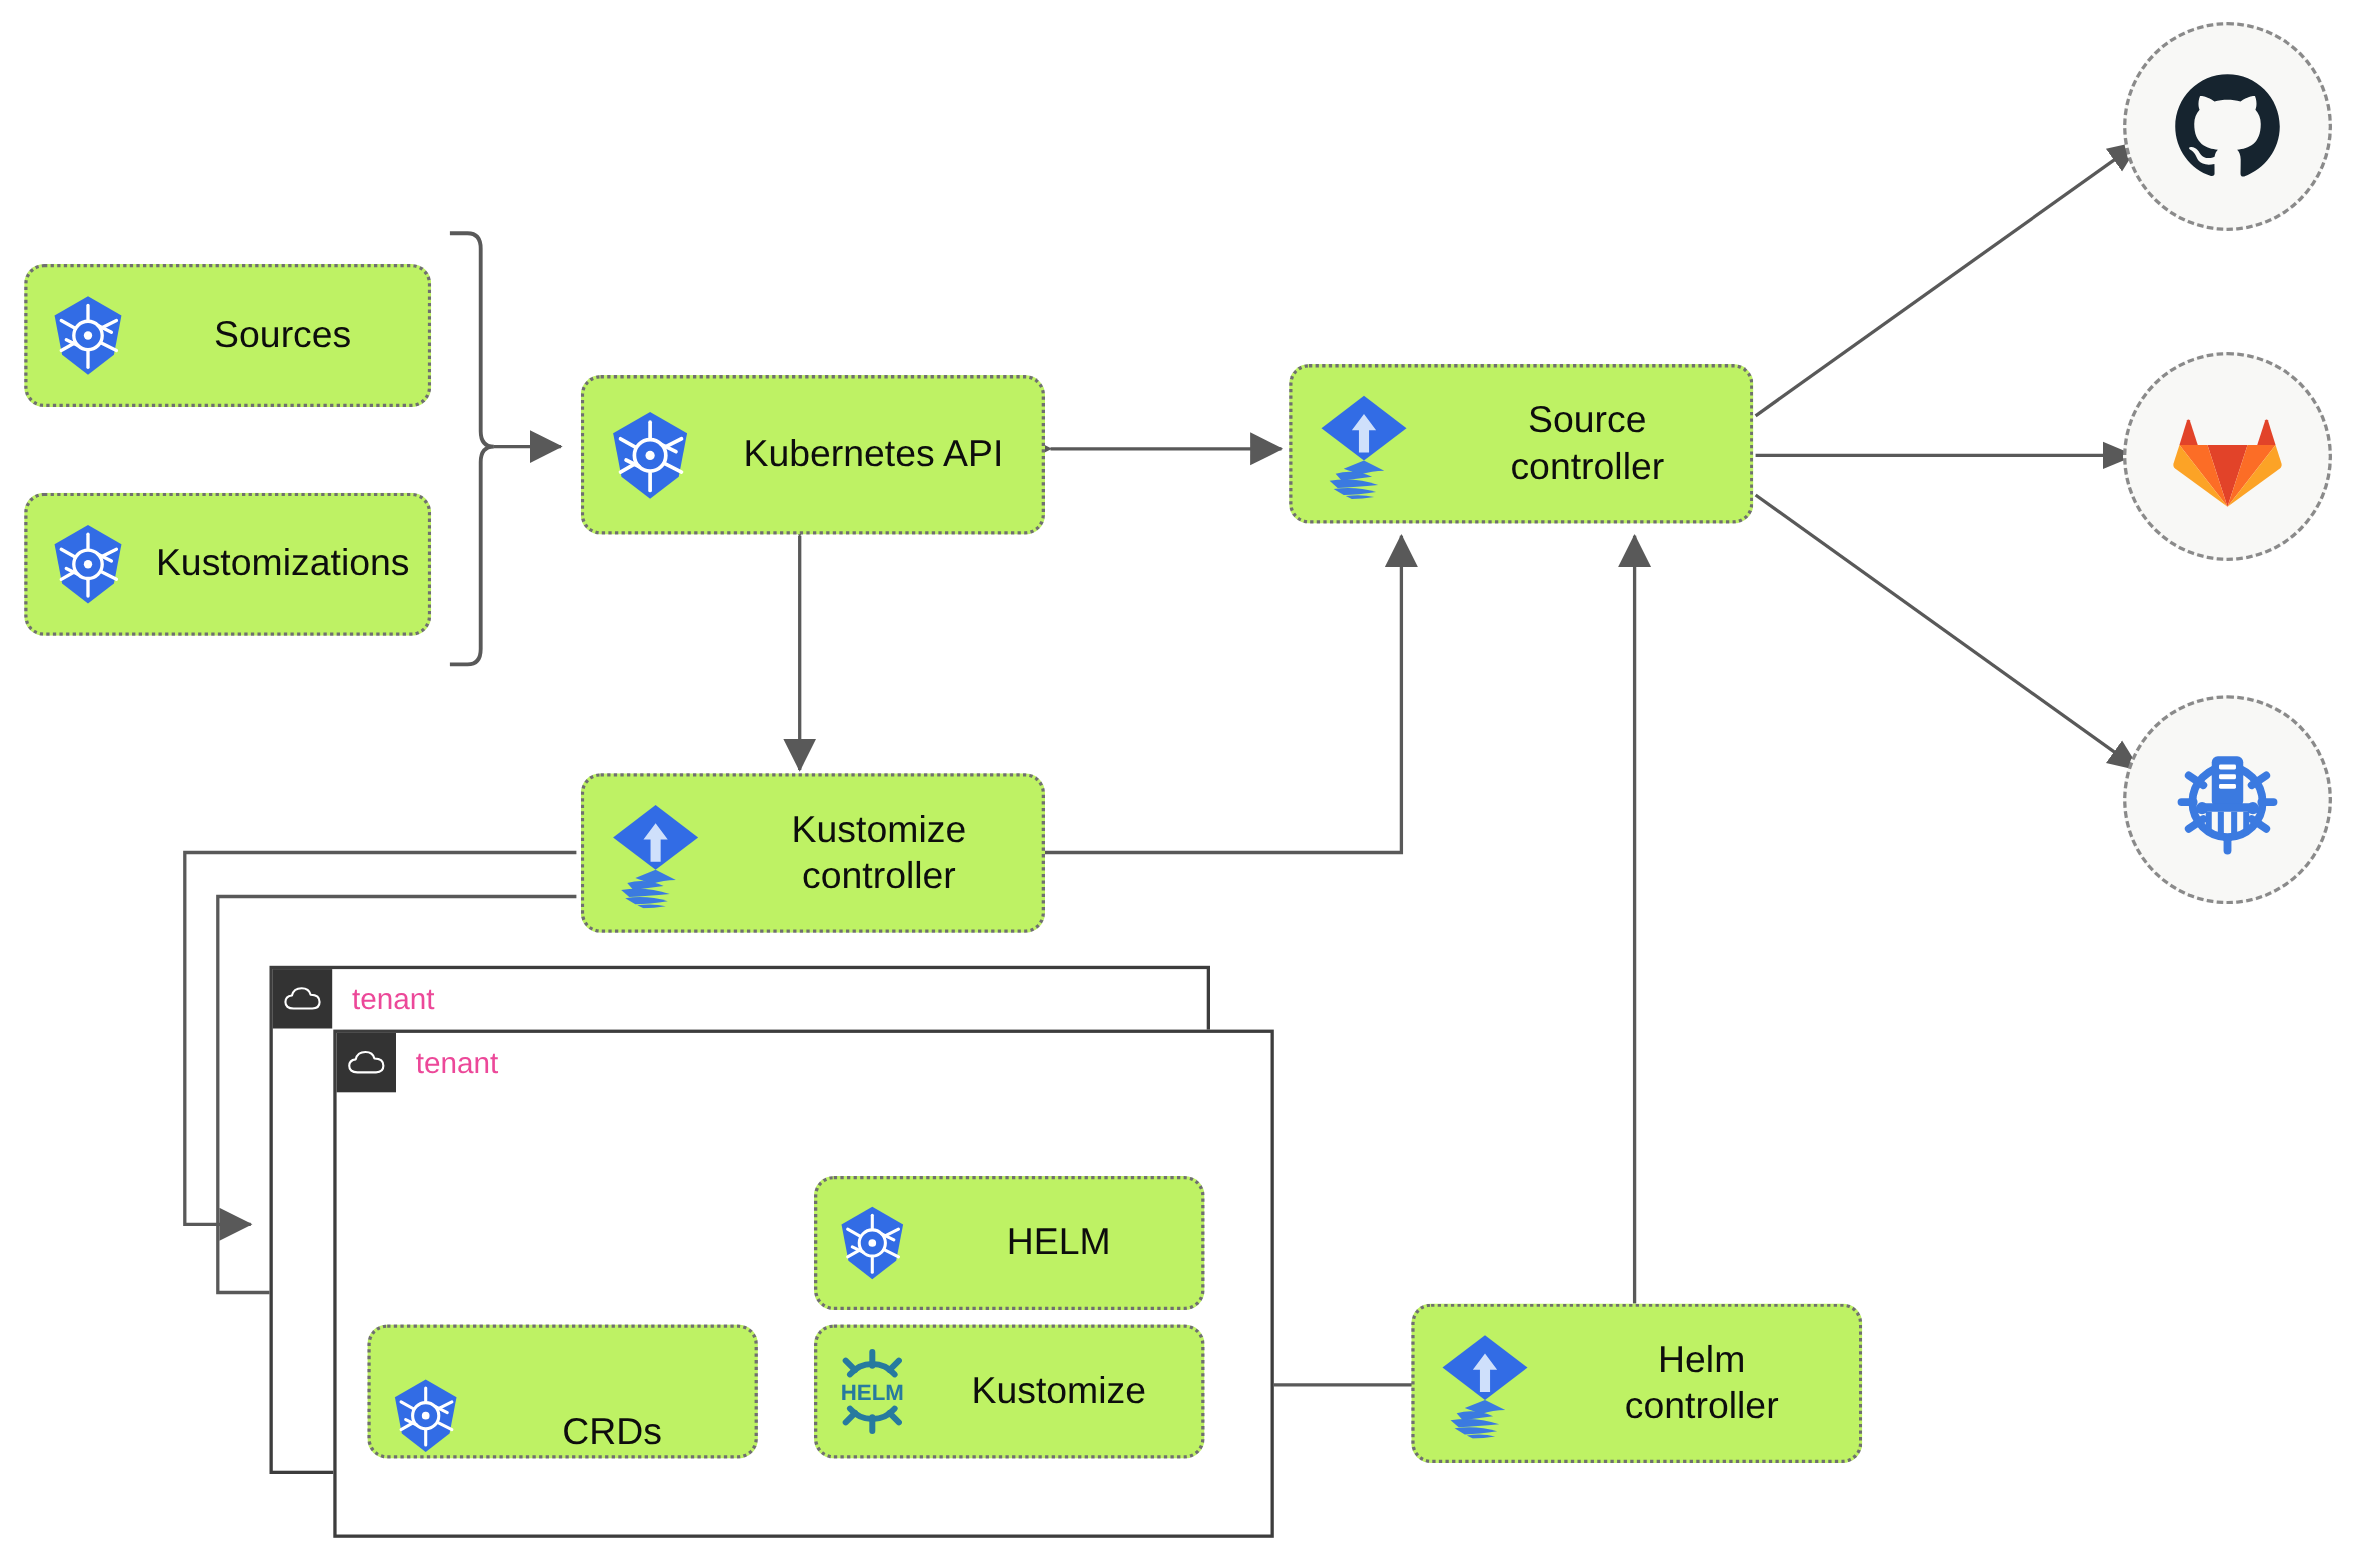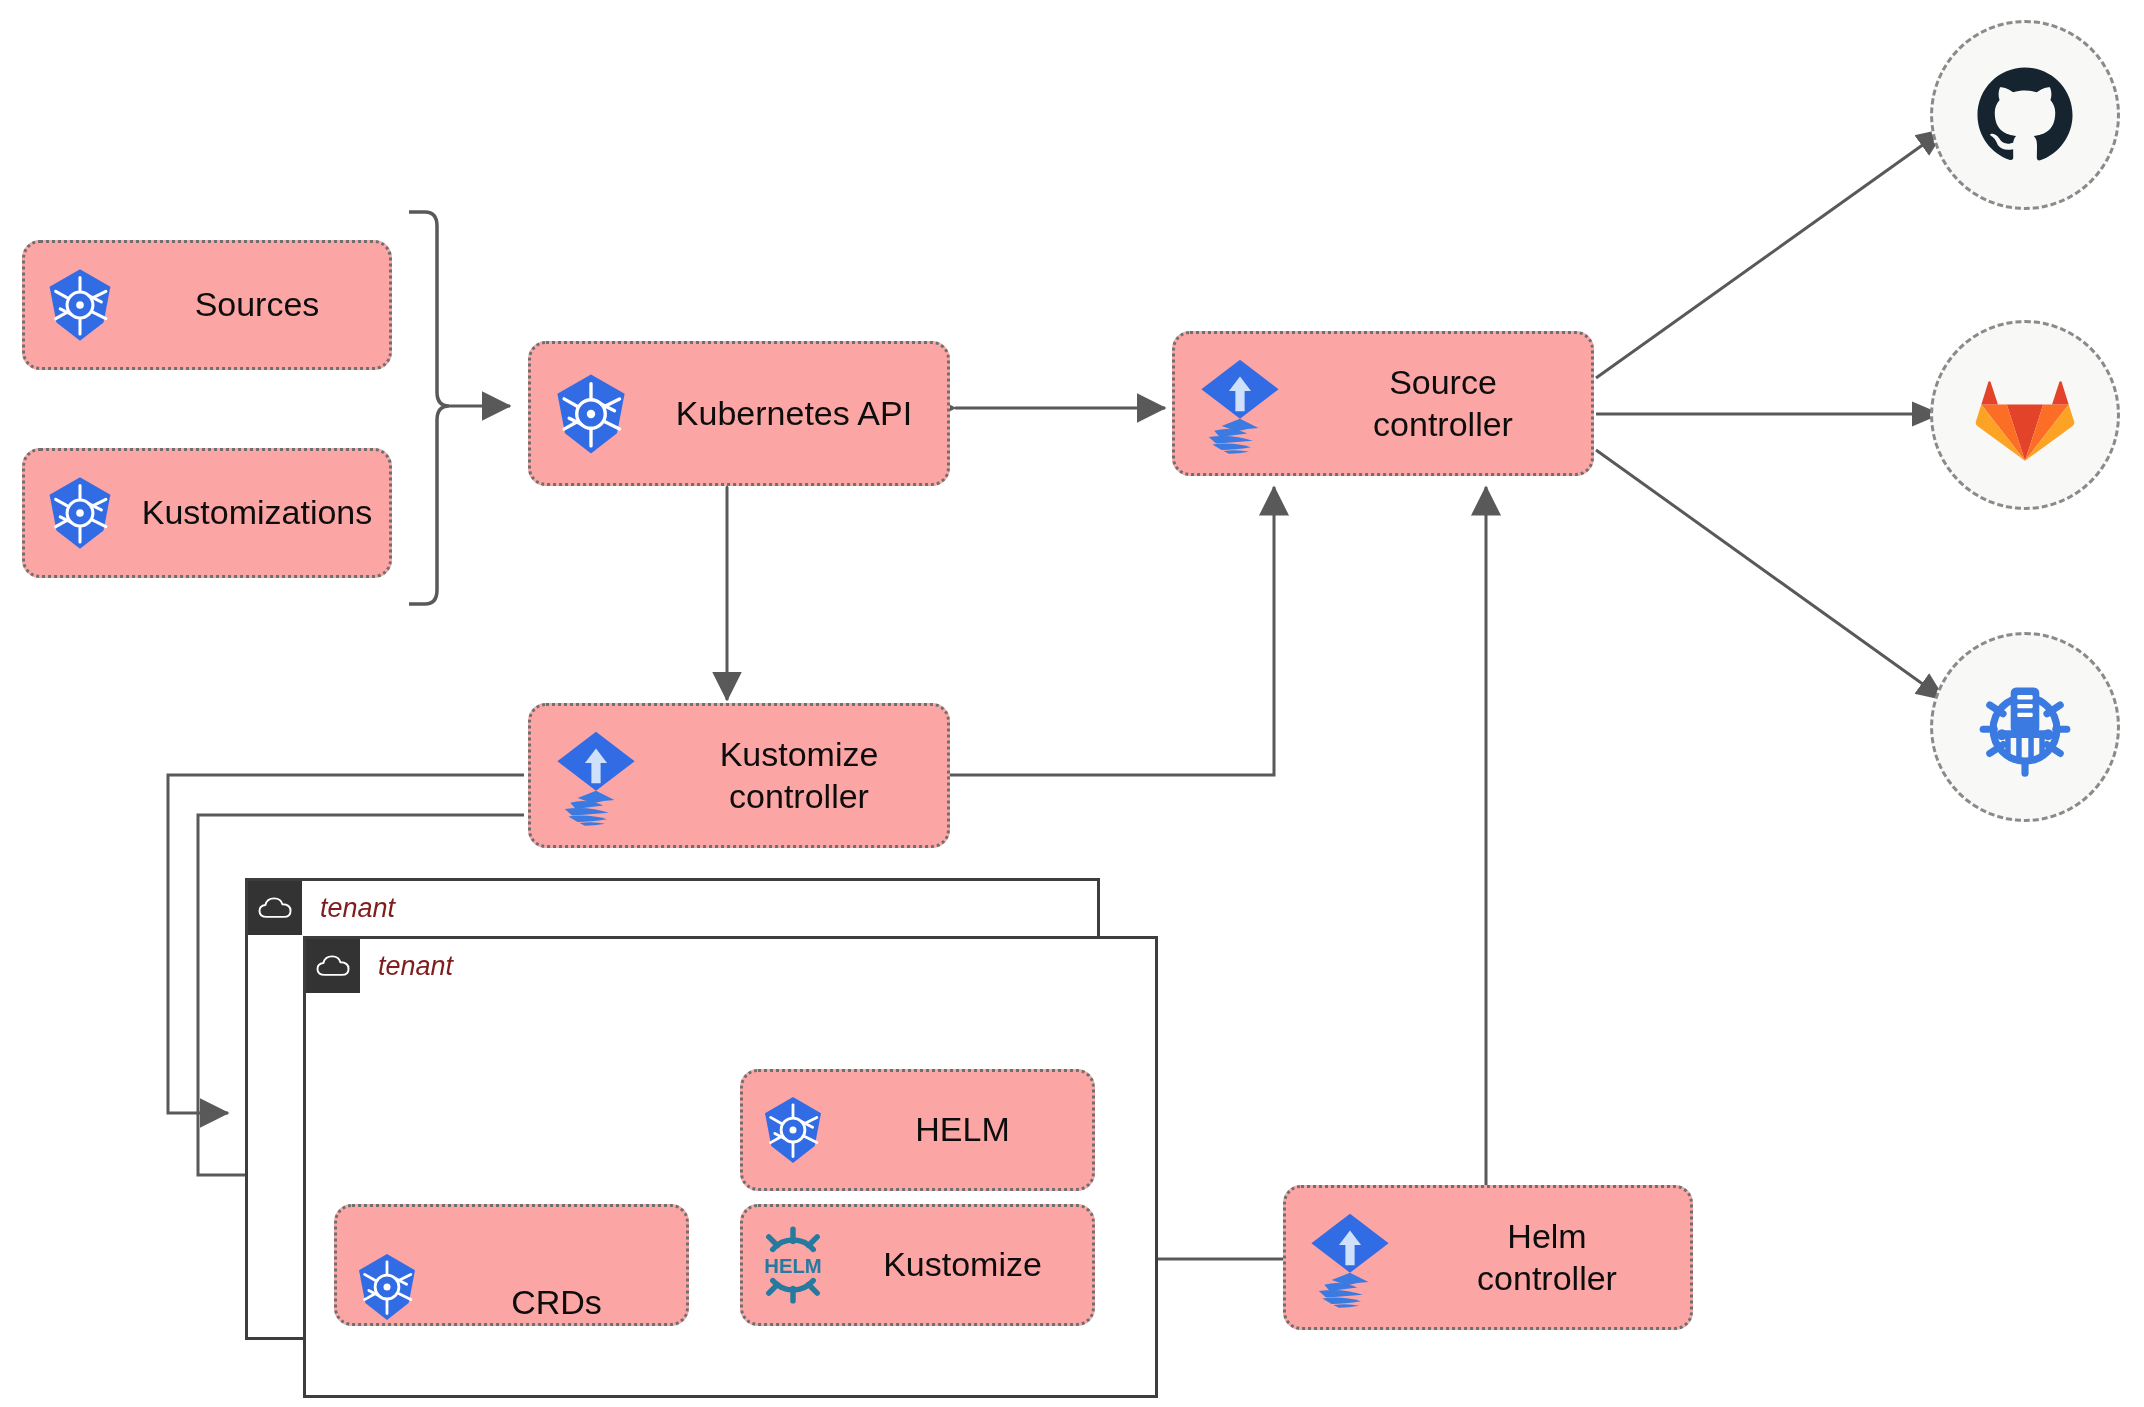--- a/index.html
+++ b/index.html
@@ -3,21 +3,21 @@
 <meta charset="utf-8">
 <style>
   html,body{margin:0;padding:0;background:#ffffff;}
   body{font-family:"Liberation Sans","DejaVu Sans",sans-serif;}
   #stage{position:relative;width:2144px;height:1407px;background:#ffffff;overflow:hidden;}
 
   svg.edges{position:absolute;left:0;top:0;width:2144px;height:1407px;pointer-events:none;}
 
   .node{
     position:absolute;
-    background:#fca5a5;
+    background:#bef264;
     border:3px dotted #6f6f6f;
     border-radius:18px;
     display:flex;align-items:center;
     box-sizing:border-box;
   }
   .node .ico{flex:0 0 auto;display:flex;align-items:center;justify-content:center;}
   .node .lbl{
     flex:1 1 auto;text-align:center;color:#0d0d0d;
     font-size:34px;line-height:1.22;white-space:pre-line;
     padding-right:10px;
@@ -27,21 +27,21 @@
     position:absolute;border:3px dashed #8a8a8a;border-radius:50%;
     background:#f8f8f6;display:flex;align-items:center;justify-content:center;
     box-sizing:border-box;
   }
 
   .tenant{
     position:absolute;background:#ffffff;border:3px solid #3d3d3d;box-sizing:border-box;
   }
   .tenant .bar{position:absolute;left:0;top:0;height:54px;display:flex;align-items:center;}
   .tenant .cloudbox{width:54px;height:54px;background:#333333;display:flex;align-items:center;justify-content:center;}
-  .tenant .tname{font-size:27px;color:#7f1d1d;margin-left:18px;font-style:italic;}
+  .tenant .tname{font-size:27px;color:#ec4899;margin-left:18px;}
 </style>
 </head>
 <body>
 
 <div id="stage">
 
   <svg class="edges" viewBox="0 0 2144 1407">
     <defs>
       <marker id="ah" markerWidth="12" markerHeight="12" refX="9.5" refY="5" orient="auto">
         <path d="M0,0 L10,5 L0,10 z" fill="#595959"></path>

